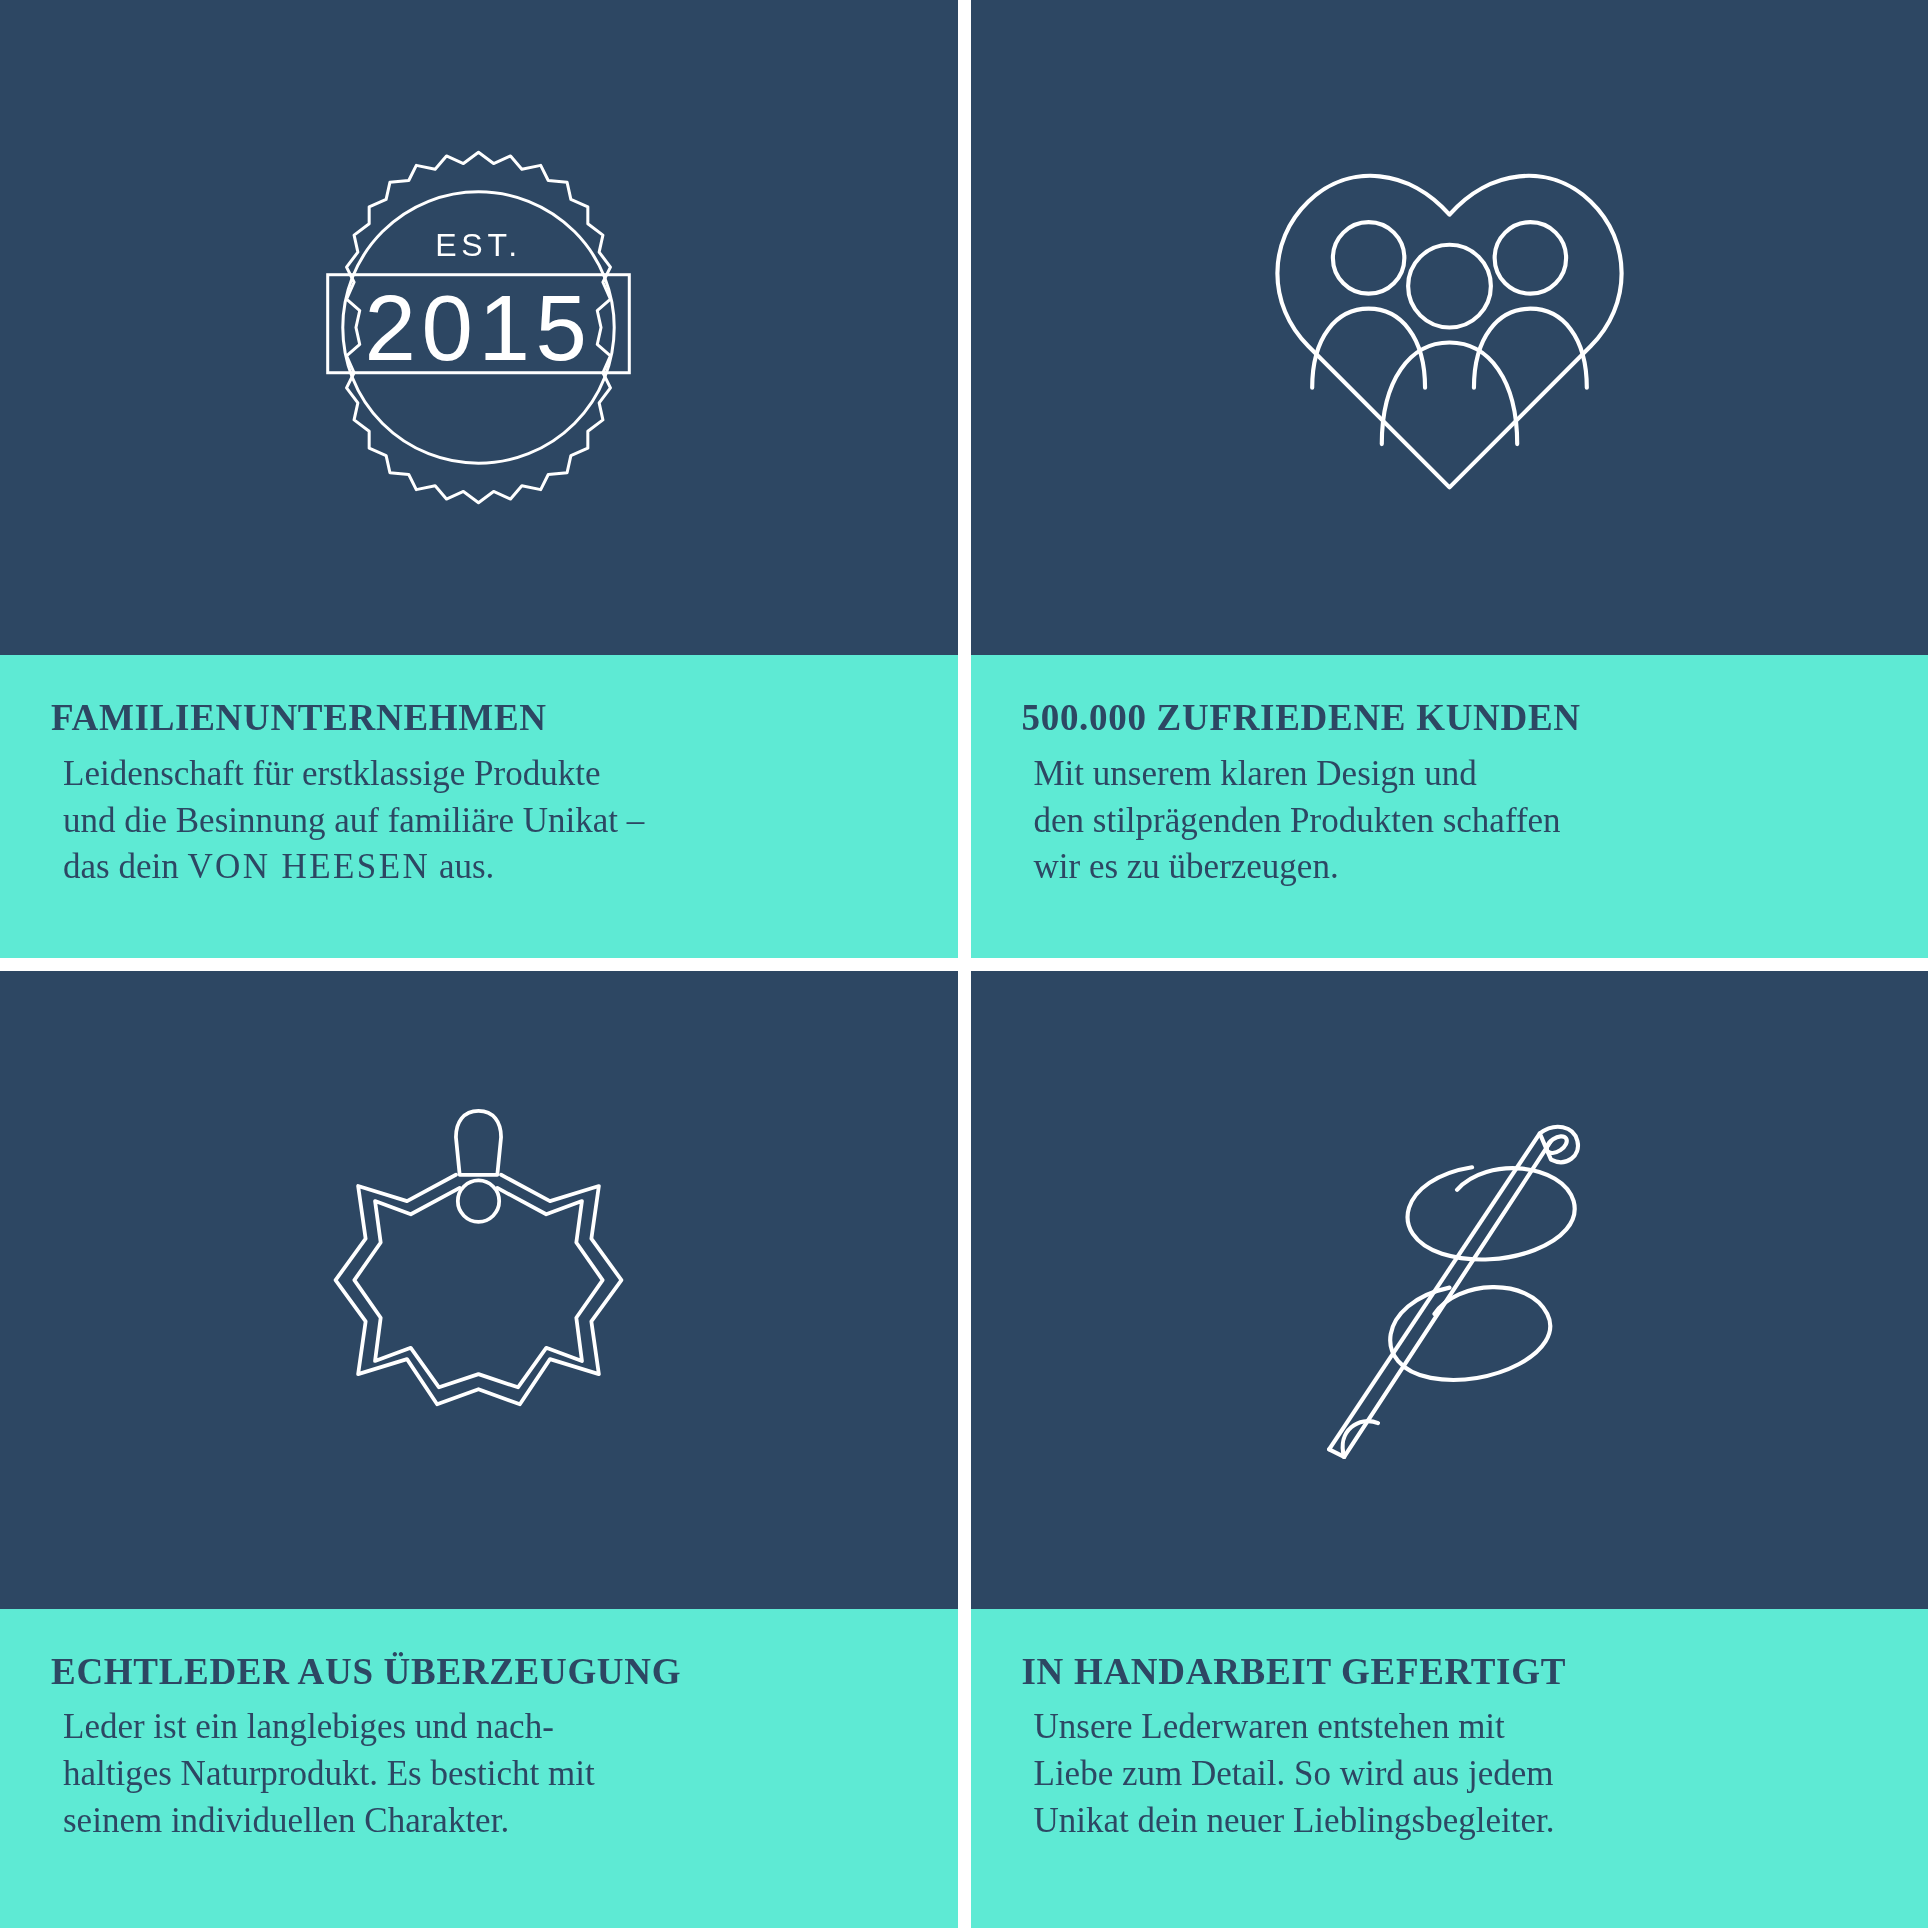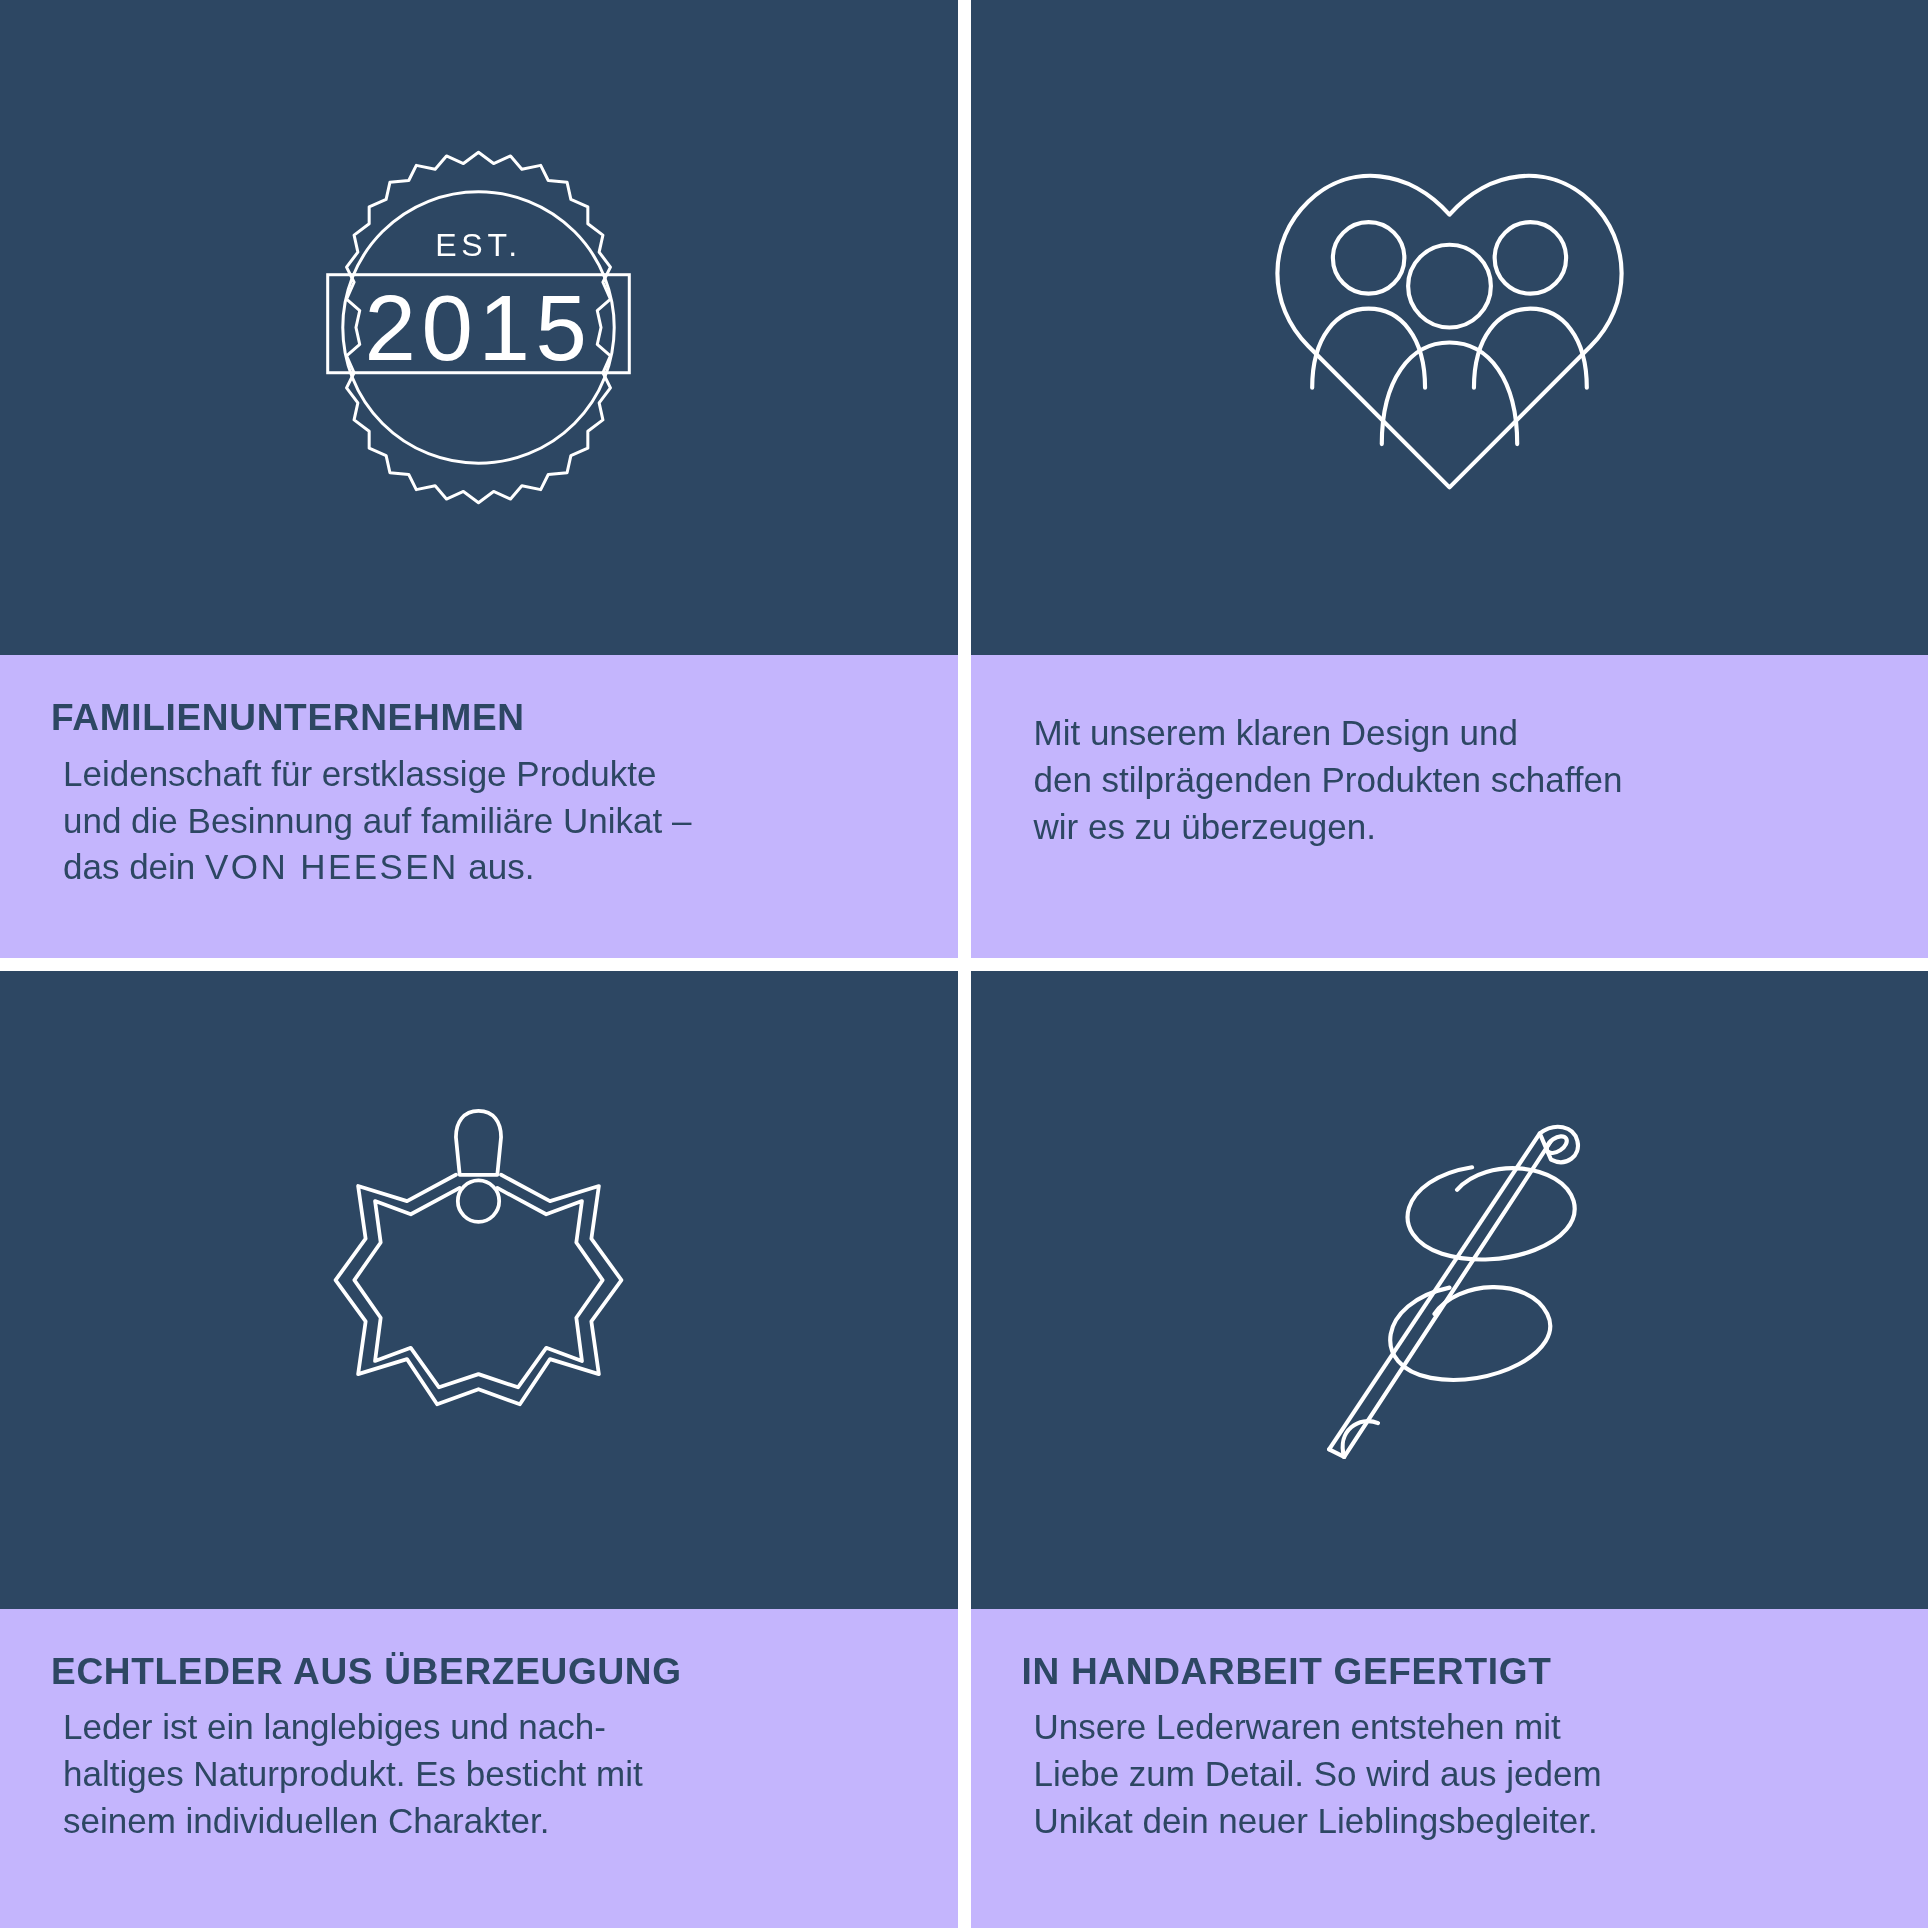--- a/index.html
+++ b/index.html
@@ -33,24 +33,25 @@
     background: #2d4763;
     flex: 0 0 auto;
     display: flex;
     align-items: center;
     justify-content: center;
     position: relative;
   }
   .cell-r1 .icon-area { height: 655px; }
   .cell-r2 .icon-area { height: 638px; }
   .text-area {
-    background: #c4b5fd;
+    background: #5eead4;
     flex: 1 1 auto;
     padding: 43px 51px 36px 51px;
     box-sizing: border-box;
+    font-family: Liberation Serif, serif;
   }
   .headline {
     color: #2d4763;
     font-size: 37px;
     font-weight: bold;
     letter-spacing: 0.7px;
     margin: 0 0 11.3px 0;
     line-height: 1.1;
     white-space: nowrap;
   }
@@ -118,20 +119,21 @@
           <circle cx="62" cy="63" r="19"></circle>
           <path d="M32 132 C32 105 45 90 62 90 C79 90 92 105 92 132"></path>
           <circle cx="148" cy="63" r="19"></circle>
           <path d="M118 132 C118 105 131 90 148 90 C165 90 178 105 178 132"></path>
           <circle cx="105" cy="78" r="22"></circle>
           <path d="M69 162 C69 128 84 108 105 108 C126 108 141 128 141 162"></path>
         </g>
       </svg>
     </div>
     <div class="text-area">
+      <h3 class="headline">500.000 ZUFRIEDENE KUNDEN</h3>
       <p class="body-text">
         <span>Mit unserem klaren Design und</span><br>
         <span>den stilprägenden Produkten schaffen</span><br>
         <span>wir es zu überzeugen.</span>
       </p>
     </div>
   </div>
 
   <div class="cell cell-r2">
     <div class="icon-area">

